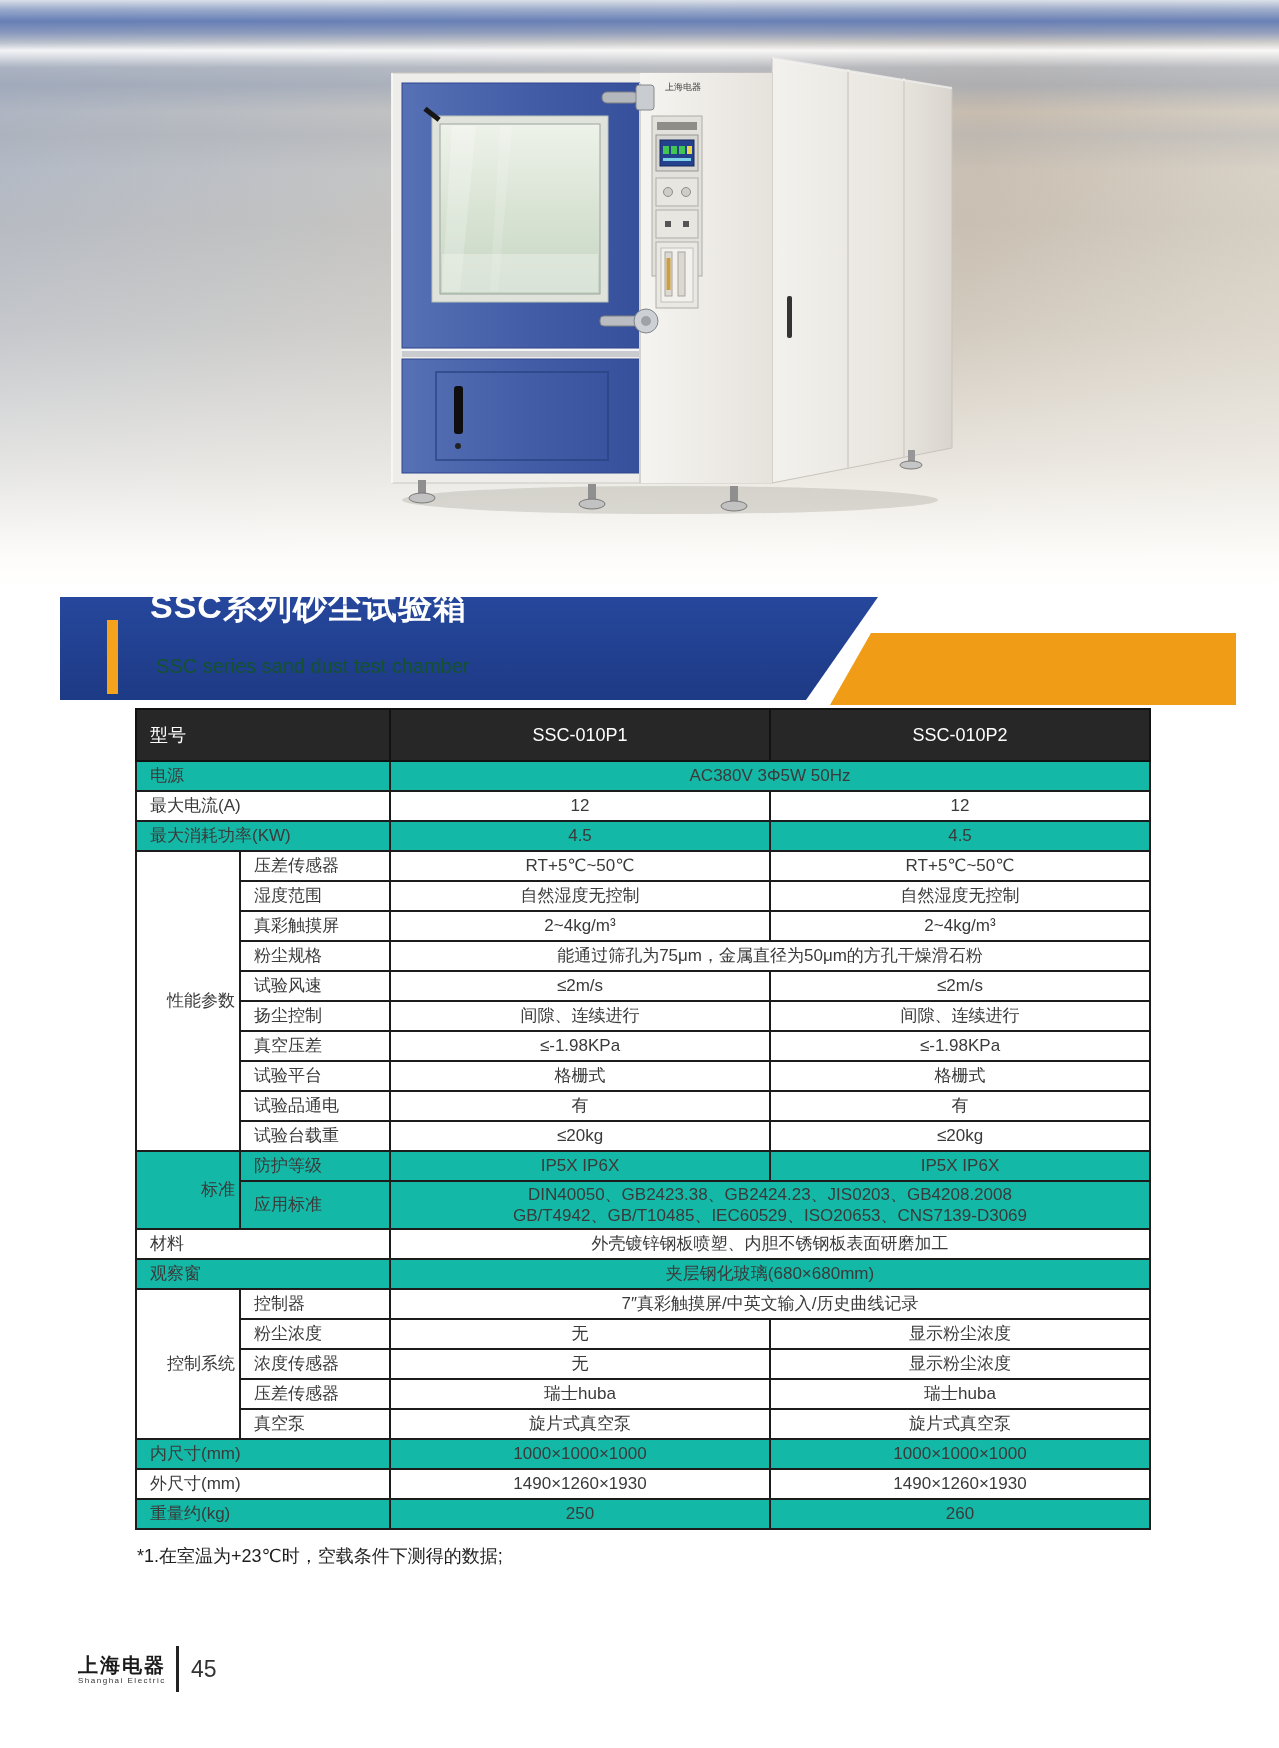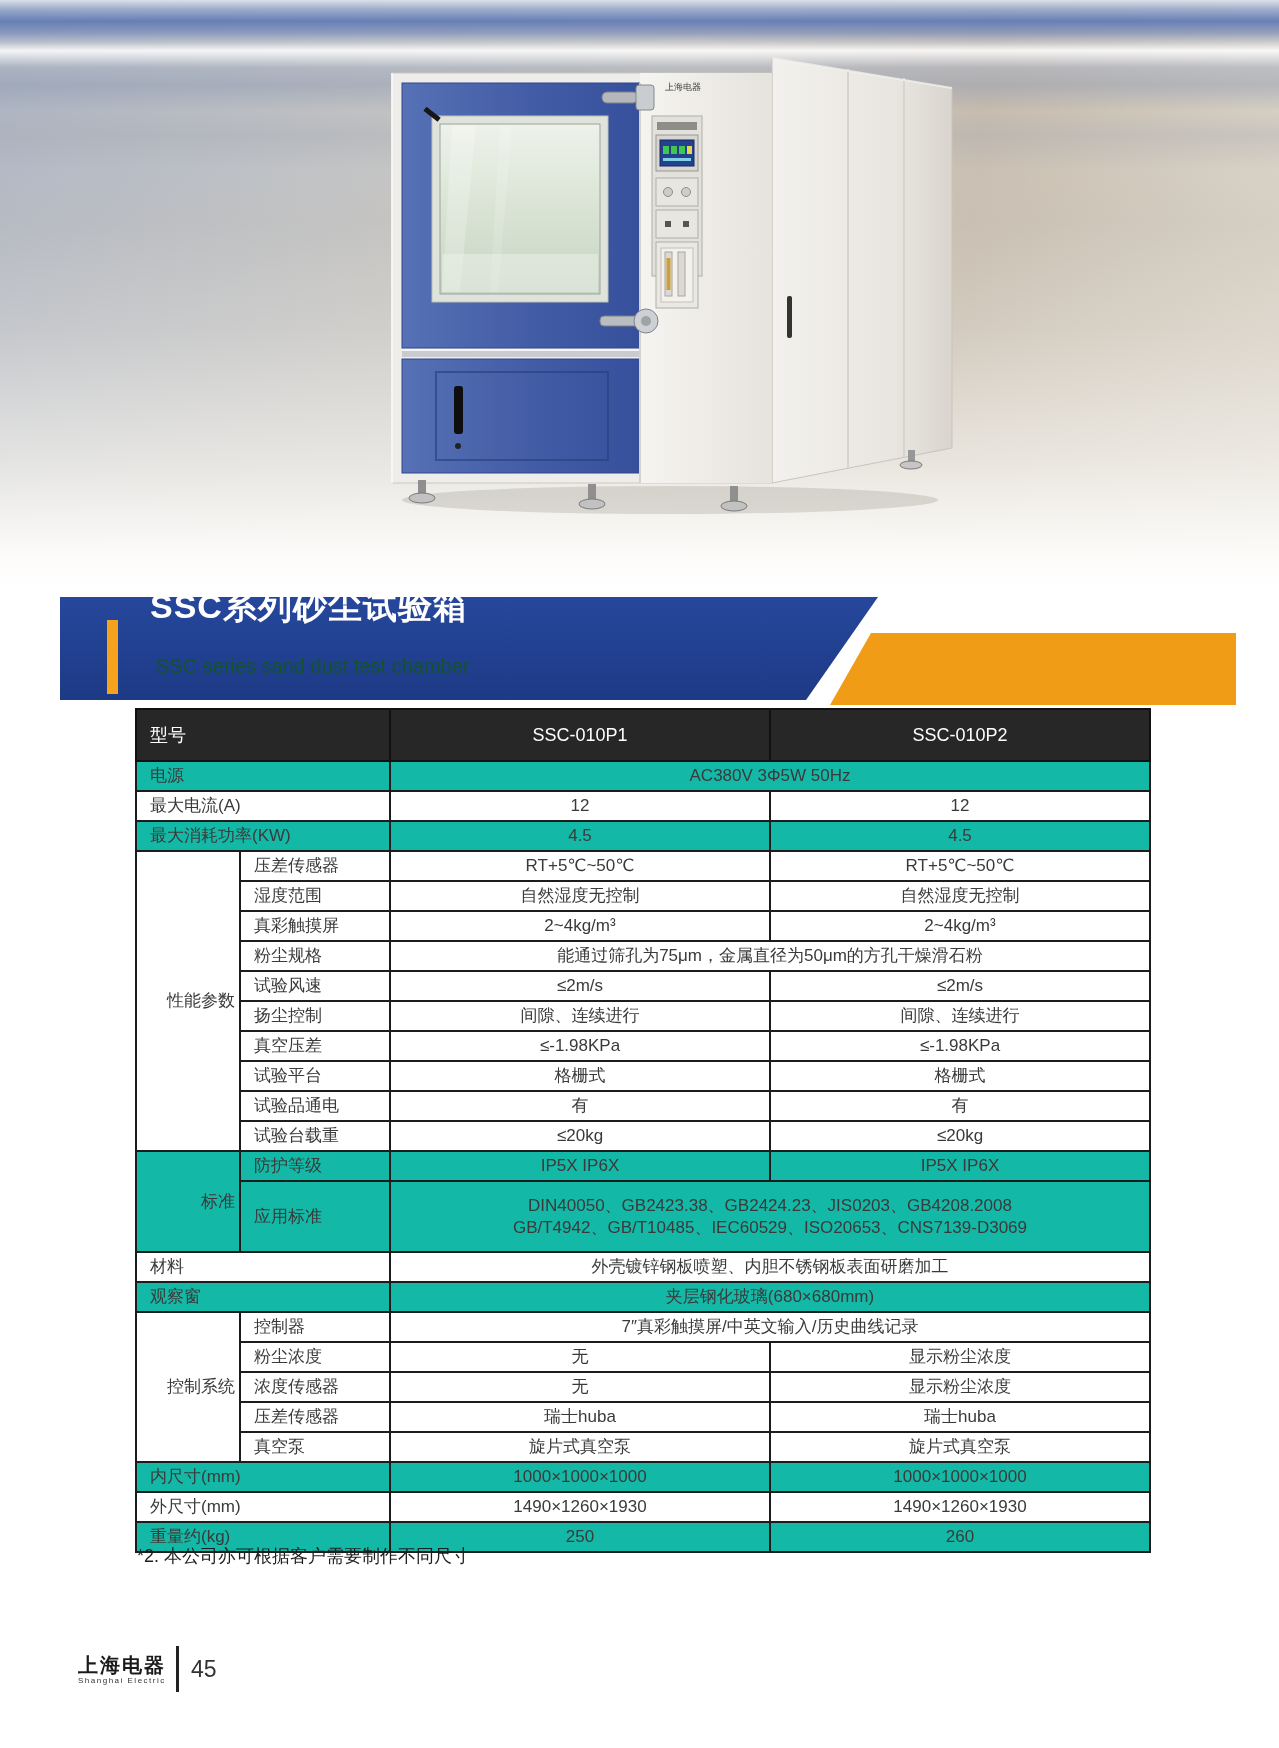--- a/index.html
+++ b/index.html
@@ -40,21 +40,21 @@
   .b-title{position:absolute;left:150px;top:584px;font-size:34px;font-weight:bold;color:#ffffff;letter-spacing:1px;white-space:nowrap;}
   .b-sub{position:absolute;left:156px;top:655px;font-size:20px;color:#14532d;white-space:nowrap;}
 
   
   .spec{position:absolute;left:135px;top:708px;width:1014px;border-collapse:collapse;table-layout:fixed;}
   .spec td{border:2px solid #1c1c1c;font-size:17px;color:#3a3a3a;text-align:center;
            vertical-align:middle;padding:0 4px;line-height:1.25;background:#fff;}
   .spec tr{height:30px;}
   .spec tr.hd{height:52px;}
   .spec tr.hd td{background:#272727;color:#ffffff;font-size:18px;border-color:#111;}
-  .spec tr.tall{height:71px;}
+  .spec tr.tall{height:48px;}
   .spec td.lbl,.spec td.sub{text-align:left;padding-left:13px;}
   .spec td.grp{text-align:right;padding-left:9px;}
   .spec tr.lb td{background:#14b8a6;}
   .c0{width:104px}.c1{width:150px}.c2{width:380px}.c3{width:380px}
 
   
   .notes{position:absolute;left:137px;top:1540px;font-size:18px;color:#1e1e1e;line-height:33px;}
   .footer{position:absolute;left:78px;top:1646px;display:flex;align-items:center;}
   .logo-cn{font-size:20px;font-weight:bold;color:#1a1a1a;line-height:1.1;letter-spacing:2px;}
   .logo-en{font-size:8px;color:#333;letter-spacing:1.5px;}
@@ -324,21 +324,21 @@
     </tr>
     <tr class="lb">
       <td class="lbl" colspan="2">重量约(kg)</td>
       <td>250</td>
       <td>260</td>
     </tr>
     </tbody>
   </table>
 
   <div class="notes">
-    <div>*2. 本公司亦可根据客户需要制作不同尺寸</div>
+    <div>*1.在室温为+23℃时，空载条件下测得的数据;</div>
   </div>
 
   <div class="footer">
     <div>
       <div class="logo-cn">上海电器</div>
       <div class="logo-en">Shanghai Electric</div>
     </div>
     <div class="fdiv"></div>
     <div class="pnum">45</div>
   </div>

